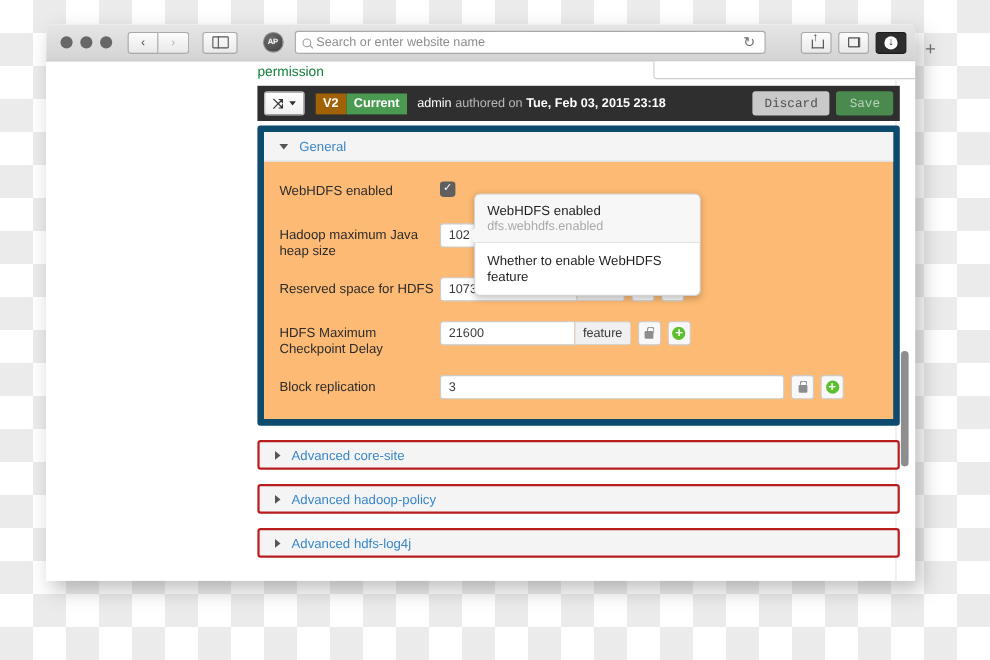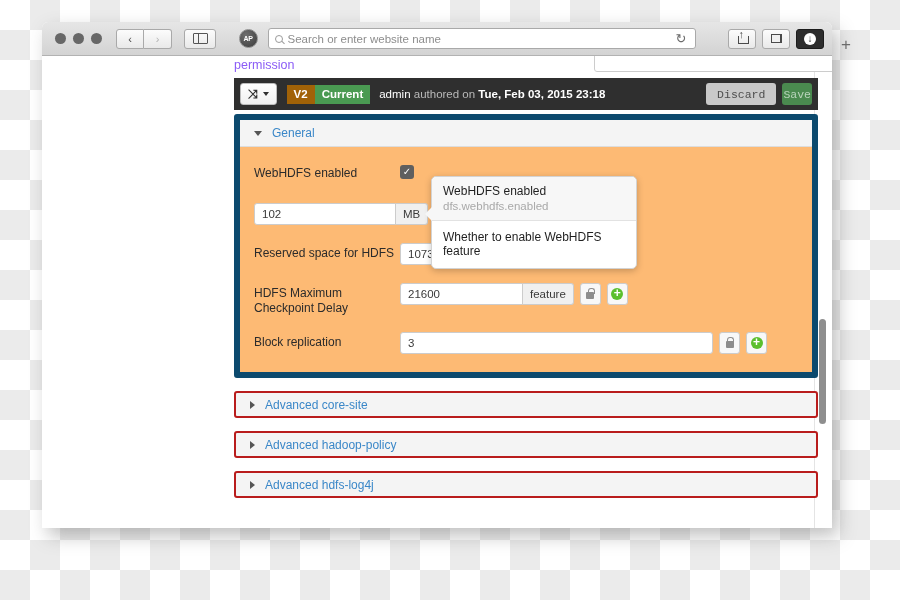--- a/index.html
+++ b/index.html
@@ -145,21 +145,21 @@
 
   #page-content {
     position: absolute;
     left: 0; top: 0; right: 0;
     padding-left: 180px;
     padding-right: 60px;
   }
 
   .cut-label {
     font-size: 12.5px;
-    color: #8b5cf6;
+    color: #15803d;
     padding-top: 2px;
     margin-left: 12px;
   }
 
   .ghost-input {
     position: absolute;
     left: 372px;
     top: -4px;
     width: 318px;
     height: 20px;
@@ -210,21 +210,21 @@
 
   .vb-right { margin-left: auto; display: flex; gap: 6px; font-family: Liberation Mono, monospace; }
   #discard-button {
     height: 22px; padding: 0 11px;
     background: #c9c9c9; color: #4e4e4e;
     border: none; border-radius: 3px;
     font-size: 11.5px; font-family: inherit;
     display:flex;align-items:center;
   }
   #save-button {
-    height: 22px; padding: 0 1px;
+    height: 22px; padding: 0 12px;
     background: #4a8a4f; color: #b9d4bb;
     border: none; border-radius: 3px;
     font-size: 11.5px; font-family: inherit;
     display:flex;align-items:center;
   }
 
   
   #general-panel {
     margin-left: 12px;
     margin-top: 4px;
@@ -489,20 +489,21 @@
           <div class="panel-body">
 
             <div class="config-row">
               <div class="config-label">WebHDFS enabled</div>
               <div class="field-group checkbox-cell">
                 <div class="cfg-checkbox">✓</div>
               </div>
             </div>
 
             <div class="config-row">
+              <div class="config-label">Hadoop maximum Java heap size</div>
               <div class="field-group">
                 <div class="input-unit-wrap">
                   <div class="cfg-input" style="width:142px;">102</div>
                   <div class="unit-addon">MB</div>
                 </div>
                 <div class="icon-btn">
                     <span class="lock-glyph"></span>
                   </div>
                 <div class="icon-btn">
                     <span class="plus-circle">+</span>

